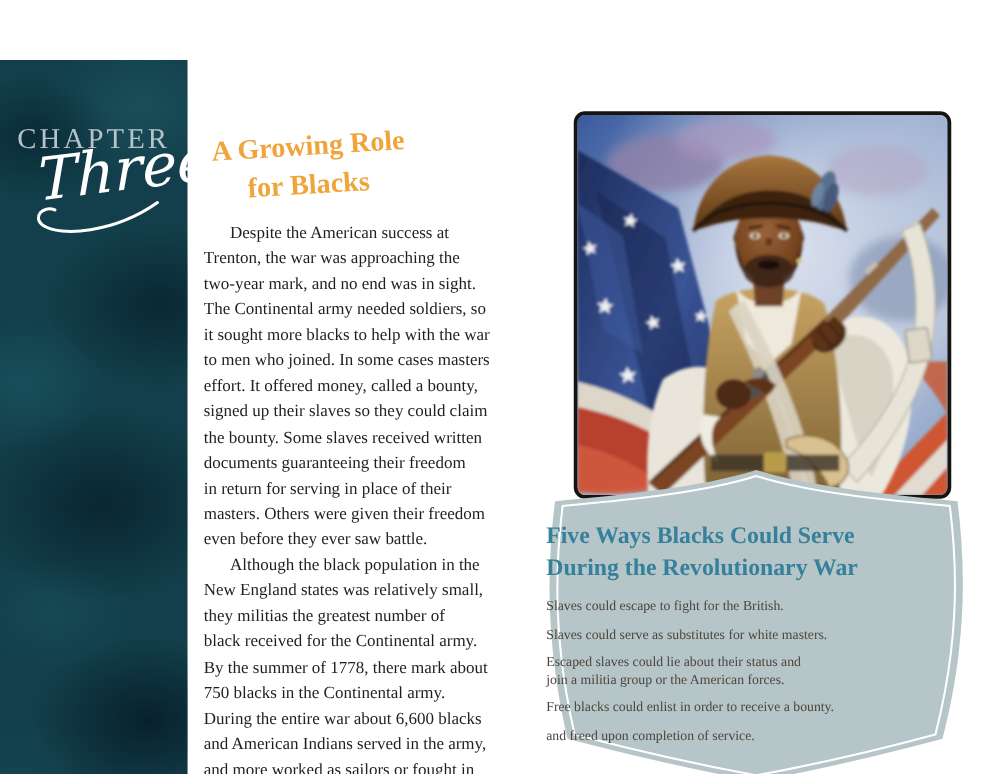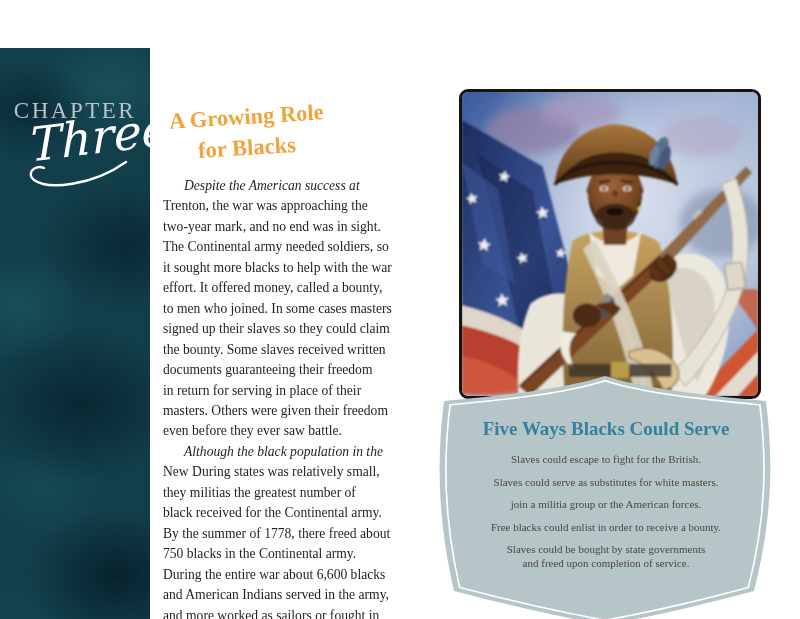--- a/index.html
+++ b/index.html
@@ -26,29 +26,29 @@
   .script-swash{position:absolute;left:22px;top:108px;}
   .pagenum-left{position:absolute;left:17px;top:585px;font-size:13px;color:#a9b6bc;}
 
   
   .main-title{position:absolute;left:170px;top:50px;width:250px;
     transform:rotate(-3.5deg);color:#f0a43c;font-size:22.5px;font-weight:bold;line-height:31px;}
   .main-title .t2{margin-left:27px;}
   .body-text{position:absolute;left:163px;top:128px;width:215px;color:#211e1c;
     font-size:13.6px;line-height:20.45px;}
   .bline{white-space:nowrap;}
-  .bline.indent{text-indent:21px;font-style:italic;}
+  .bline.indent{text-indent:21px;}
 
   
   .painting-frame{position:absolute;left:459px;top:41px;width:296px;height:304px;
     border:3px solid #17140f;border-radius:9px;overflow:hidden;background:#8ea3c6;}
   .painting-frame svg{display:block;}
 
   .plaque-svg{position:absolute;left:436px;top:324px;}
-  .plaque-content{position:absolute;left:437px;top:326px;width:338px;text-align:center;}
+  .plaque-content{position:absolute;left:437px;top:326px;width:338px;}
   .plaque-title{margin-top:42px;color:#35809b;font-weight:bold;font-size:19px;line-height:26px;}
   .plaque-items{margin-top:11px;}
   .box-item{margin:0 0 9px 0;color:#4d463e;font-size:11px;line-height:13.6px;}
   .pagenum-right{position:absolute;left:765px;top:584px;font-size:13px;color:#0f766e;}
 </style>
 </head>
 <body>
 
 <div id="page">
 
@@ -66,35 +66,35 @@
     <div class="t2">for Blacks</div>
   </div>
 
   <div class="body-text">
       <div>
         <div class="bline indent">Despite the American success at</div>
         <div class="bline">Trenton, the war was approaching the</div>
         <div class="bline">two-year mark, and no end was in sight.</div>
         <div class="bline">The Continental army needed soldiers, so</div>
         <div class="bline">it sought more blacks to help with the war</div>
+        <div class="bline">to men who joined. In some cases masters</div>
         <div class="bline">effort. It offered money, called a bounty,</div>
-        <div class="bline">to men who joined. In some cases masters</div>
         <div class="bline">signed up their slaves so they could claim</div>
         <div class="bline">the bounty. Some slaves received written</div>
         <div class="bline">documents guaranteeing their freedom</div>
         <div class="bline">in return for serving in place of their</div>
         <div class="bline">masters. Others were given their freedom</div>
         <div class="bline">even before they ever saw battle.</div>
       </div>
       <div>
         <div class="bline indent">Although the black population in the</div>
-        <div class="bline">New During states was relatively small,</div>
+        <div class="bline">New England states was relatively small,</div>
         <div class="bline">they militias the greatest number of</div>
         <div class="bline">black received for the Continental army.</div>
-        <div class="bline">By the summer of 1778, there freed about</div>
+        <div class="bline">By the summer of 1778, there mark about</div>
         <div class="bline">750 blacks in the Continental army.</div>
         <div class="bline">During the entire war about 6,600 blacks</div>
         <div class="bline">and American Indians served in the army,</div>
         <div class="bline">and more worked as sailors or fought in</div>
       </div>
     </div>
 
   <div class="painting-frame">
     <svg width="296" height="304" viewBox="0 0 294 302" preserveAspectRatio="none">
       <defs>
@@ -247,35 +247,36 @@
              C1,145 1,85 8,29 Z" fill="#b6c5c8"></path>
     <path d="M8,29 C60,24 125,18 169,4 C213,18 278,24 330,29
              C337,85 337,145 318,219
              Q240,240 169,253
              Q98,240 18,219
              C1,145 1,85 8,29 Z" fill="none" stroke="#ffffff" stroke-width="1.7" transform="translate(6.4,4.9) scale(0.962)"></path>
   </svg>
   <div class="plaque-content">
     <div class="plaque-title">
       <div>Five Ways Blacks Could Serve</div>
+      <div>During the Revolutionary War</div>
     </div>
     <div class="plaque-items">
         <div class="box-item">
           <div>Slaves could escape to fight for the British.</div>
         </div>
         <div class="box-item">
           <div>Slaves could serve as substitutes for white masters.</div>
         </div>
         <div class="box-item">
+          <div>Escaped slaves could lie about their status and</div>
           <div>join a militia group or the American forces.</div>
         </div>
         <div class="box-item">
           <div>Free blacks could enlist in order to receive a bounty.</div>
         </div>
         <div class="box-item">
-          <div>Slaves could be bought by state governments</div>
           <div>and freed upon completion of service.</div>
         </div>
       </div>
   </div>
 
   <div class="pagenum-right">25</div>
 </div>
 
 </body></html>

